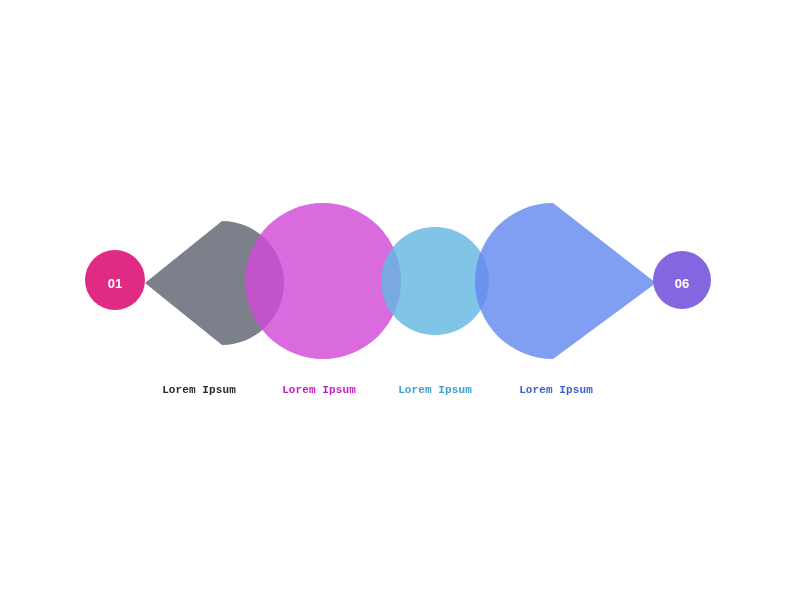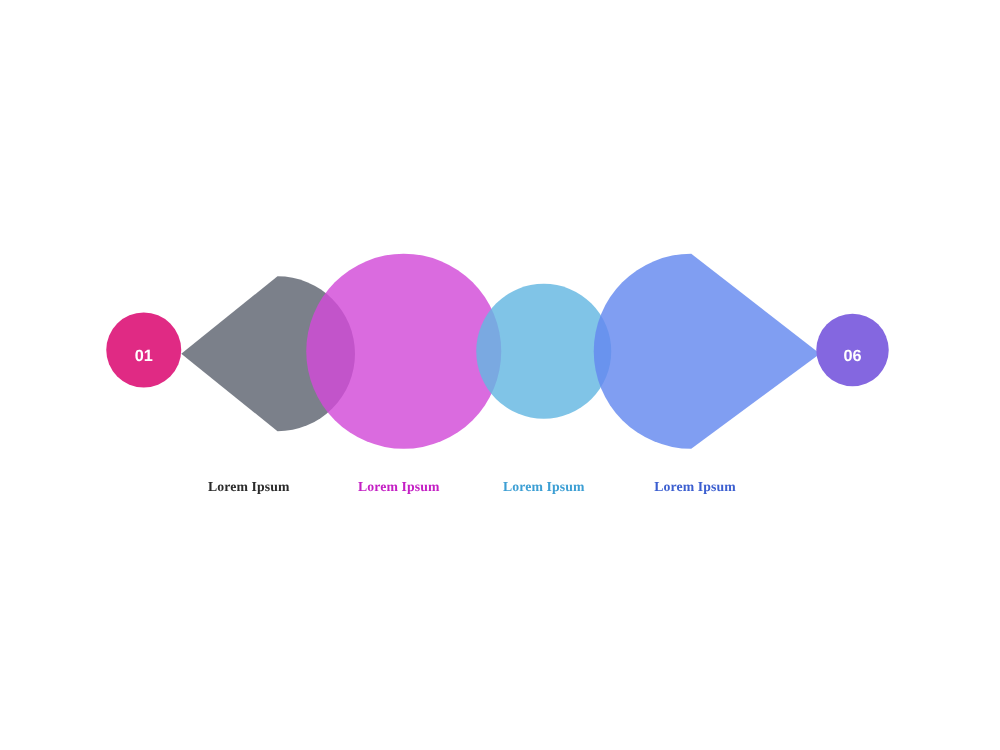--- a/index.html
+++ b/index.html
@@ -32,21 +32,21 @@
     font-family: "Liberation Sans", sans-serif;
   }
   .step-caption {
     position: absolute;
     font-size: 11px;
     font-weight: bold;
     letter-spacing: 0.1px;
     text-align: center;
     white-space: nowrap;
     transform: translateX(-50%);
-    font-family: Liberation Serif, serif;
+    font-family: Liberation Mono, monospace;
   }
 </style>
 </head>
 <body>
 
 <div id="infographic">
 
   <svg class="stage-svg" viewBox="0 0 800 600">
 
     <path d="M 145 283

